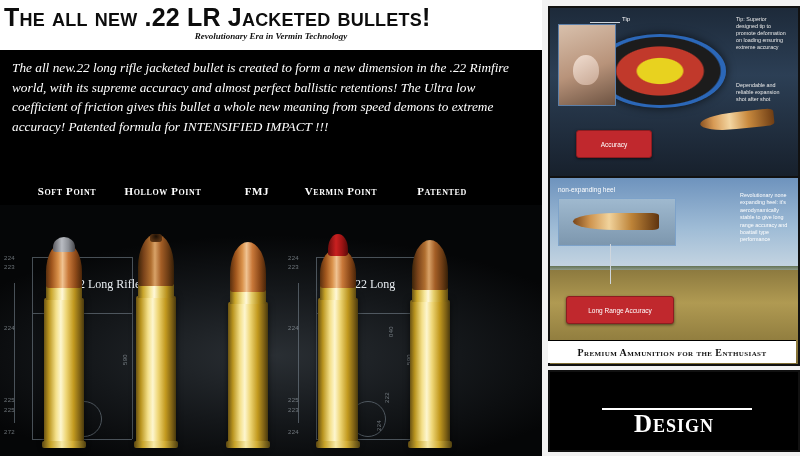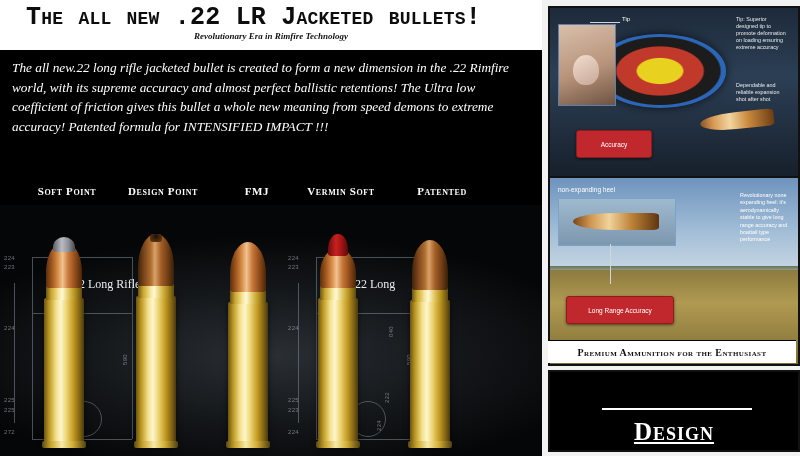--- a/index.html
+++ b/index.html
@@ -24,23 +24,23 @@
     background: #000;
   }
   .headline-area {
     position: absolute;
     left: 0; top: 0;
     width: 542px; height: 50px;
     background: #ffffff;
   }
   .headline {
     position: absolute;
-    left: 26px; top: 3px;
+    left: 4px; top: 3px;
     width: 520px;
-    font-family: Liberation Mono, monospace;
+    font-family: Liberation Sans, sans-serif;
     font-weight: bold;
     font-size: 25px;
     letter-spacing: 0.2px;
     color: #0d0d0d;
     font-variant: small-caps;
     white-space: nowrap;
   }
   .subhead {
     position: absolute;
     left: 0; top: 31px;
@@ -328,47 +328,47 @@
     position: absolute;
     width: 100%;
     text-align: center;
     color: #ffffff;
     font-family: "Liberation Serif", serif;
     font-weight: bold;
     font-variant: small-caps;
     letter-spacing: 1px;
   }
   .logo-l1 { top: 8px; font-size: 25px; }
-  .logo-l2 { top: 46px; font-size: 25px; text-decoration: underline; }
+  .logo-l2 { top: 38px; font-size: 25px; }
   .logo-underline {
     position: absolute;
     left: 52px; top: 36px;
     width: 150px; height: 2px;
     background: #ffffff;
   }
 </style>
 </head>
 <body>
 
 <div id="page">
 
   <div class="left-panel">
 
     <div class="headline-area">
       <div class="headline">The all new .22 LR Jacketed bullets!</div>
-      <div class="subhead">Revolutionary Era in Rimfire Technology</div>
+      <div class="subhead">Revolutionary Era in Vermin Technology</div>
     </div>
 
     <div class="body-copy">The all  new.22 long rifle jacketed bullet is created to form a new dimension in the .22 Rimfire world, with its supreme accuracy and almost perfect ballistic retentions! The Ultra low coefficient of friction gives this bullet a whole new meaning from speed demons to extreme accuracy! Patented formula for INTENSIFIED IMPACT !!!</div>
 
     <div class="bullet-labels">
       <div class="bullet-label" style="left:12px;width:110px;">Soft Point</div>
-      <div class="bullet-label" style="left:108px;width:110px;">Design Point</div>
+      <div class="bullet-label" style="left:108px;width:110px;">Hollow Point</div>
       <div class="bullet-label" style="left:212px;width:90px;">FMJ</div>
-      <div class="bullet-label" style="left:286px;width:110px;">Vermin Soft</div>
+      <div class="bullet-label" style="left:286px;width:110px;">Vermin Point</div>
       <div class="bullet-label" style="left:392px;width:100px;">Patented</div>
     </div>
 
     <div class="stage">
 
       <div class="blue-draw" style="left:4px;">
         <div class="bp-line" style="left:28px;top:4px;width:1px;height:182px;"></div>
         <div class="bp-line" style="left:128px;top:4px;width:1px;height:182px;"></div>
         <div class="bp-line" style="left:28px;top:4px;width:100px;height:1px;"></div>
         <div class="bp-line" style="left:28px;top:60px;width:100px;height:1px;"></div>

